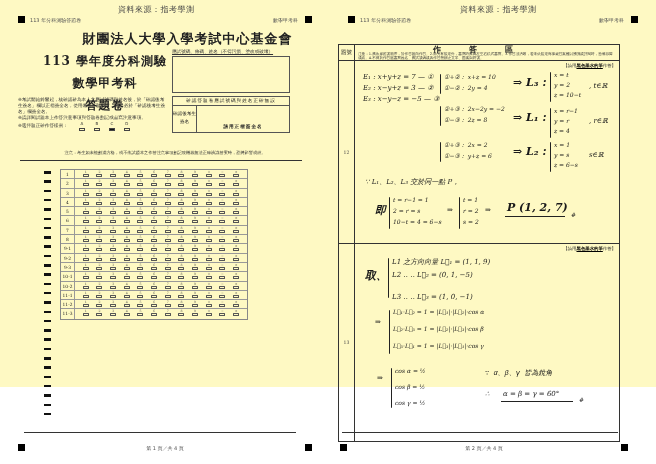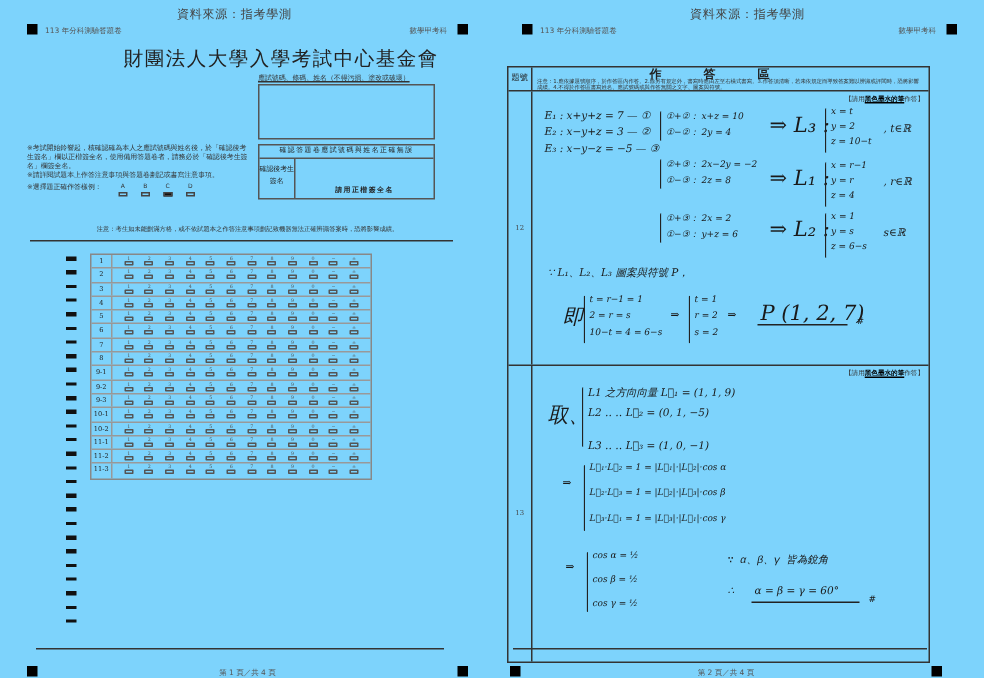--- a/index.html
+++ b/index.html
@@ -1,19 +1,19 @@
 <!DOCTYPE html>
 <html><head>
 <meta charset="utf-8">
 <style>
   * { box-sizing: border-box; margin: 0; padding: 0; }
   html, body { width: 656px; height: 464px; background: #ffffff; overflow: hidden; }
   body { font-family: "DejaVu Serif", serif; color: #222; position: relative; }
 
-  .page { position: absolute; top: 0; height: 452px; background: #7dd3fc; }
+  .page { position: absolute; top: 0; height: 387px; background: #fef9c3; }
   .page.left { left: 0; width: 330px; }
   .page.right { left: 330px; width: 326px; }
 
   .watermark { position: absolute; top: 4px; font-size: 8px; color: #444; font-family: "DejaVu Sans", sans-serif; letter-spacing: 0.5px; }
   .left .watermark { left: 118px; }
   .right .watermark { left: 130px; }
 
   .hdr { position: absolute; top: 16px; left: 18px; right: 18px; height: 10px; font-size: 5px; color: #555; font-family: "DejaVu Sans", sans-serif; }
   .hdr .sq { position: absolute; top: 0; width: 7px; height: 7px; background: #000; }
   .hdr .sq.l { left: 0; }
@@ -23,21 +23,21 @@
 
   .ftr { position: absolute; top: 444px; left: 18px; right: 18px; height: 10px; font-size: 5px; color: #555; font-family: "DejaVu Sans", sans-serif; }
   .ftr .sq { position: absolute; top: 0; width: 7px; height: 7px; background: #000; }
   .ftr .sq.l { left: 0; }
   .ftr .sq.r { right: 0; }
   .ftr .pg { position: absolute; left: 0; right: 0; text-align: center; top: 1px; }
 
   .hrule { position: absolute; height: 1px; background: #333; }
 
   
-  .org { position: absolute; top: 30px; left: 0; right: 0; text-align: center; font-size: 13px; font-weight: normal; letter-spacing: 1px; padding-left: 45px; }
+  .org { position: absolute; top: 30px; left: 0; right: 0; text-align: center; font-size: 13px; font-weight: bold; letter-spacing: 1px; padding-left: 45px; }
   .title-block { position: absolute; top: 50px; left: 30px; width: 150px; text-align: center; font-weight: bold; }
   .title-block .t { font-size: 12px; line-height: 22px; letter-spacing: 1px; }
   .notes { position: absolute; top: 97px; left: 18px; width: 150px; font-size: 4.6px; line-height: 6px; color: #333; font-family: "DejaVu Sans", sans-serif; }
   .notes .ex { display: flex; align-items: center; gap: 5px; }
   .notes .ex .opts { display: flex; gap: 9px; margin-left: 6px; }
   .opt { display: flex; flex-direction: column; align-items: center; font-size: 4px; }
   .opt .b { width: 6px; height: 3px; border: 0.8px solid #444; margin-top: 1px; }
   .opt .b.f { background: #111; }
 
   .idbox-label { position: absolute; top: 49px; left: 172px; font-size: 4.6px; color: #333; text-decoration: underline; font-family: "DejaVu Sans", sans-serif; }
@@ -73,37 +73,42 @@
   .qrow { display: flex; border-bottom: 1px solid #333; position: relative; }
   .qrow:last-child { border-bottom: none; }
   .qrow .qnum { width: 16px; border-right: 1px solid #333; font-size: 4.6px; text-align: center; display: flex; align-items: center; justify-content: center; color: #444; }
   .qrow .qbody { flex: 1; position: relative; }
   .pen-note { position: absolute; right: 3px; top: 2px; font-size: 4.4px; font-family: "DejaVu Sans", sans-serif; color: #333; }
   .pen-note .em { color: #000; font-weight: bold; text-decoration: underline; }
 
   .hw { position: absolute; font-family: "DejaVu Serif", serif; font-style: italic; color: #1a1a1a; white-space: nowrap; }
   .hw.s6 { font-size: 6px; }
   .hw.s7 { font-size: 7px; }
-  .hw.s9 { font-size: 14px; }
+  .hw.s9 { font-size: 11px; font-weight: bold; }
   .brace { position: absolute; border-left: 1px solid #222; border-radius: 4px 0 0 4px; }
   .uline { position: absolute; height: 1px; background: #222; }
 </style>
 </head>
 <body>
 
 <div class="page left">
   <div class="watermark">資料來源：指考學測</div>
   <div class="hdr">
     <div class="sq l"></div>
     <span class="t1">113 年分科測驗答題卷</span>
     <span class="t2">數學甲考科</span>
     <div class="sq r"></div>
   </div>
 
   <div class="org">財團法人大學入學考試中心基金會</div>
+  <div class="title-block">
+    <div class="t">113 學年度分科測驗</div>
+    <div class="t">數學甲考科</div>
+    <div class="t">答題卷</div>
+  </div>
 
   <div class="idbox-label">應試號碼、條碼、姓名（不得污損、塗改或破壞）</div>
   <div class="idbox"></div>
 
   <div class="notes">
     <div>※考試開始鈴響起，核確認確為本人之應試號碼與姓名後，於「確認後考生簽名」欄以正楷簽全名，使用備用答題卷者，請務必於「確認後考生簽名」欄簽全名。</div>
     <div>※請詳閱試題本上作答注意事項與答題卷劃記或書寫注意事項。</div>
     <div class="ex">
       <span>※選擇題正確作答樣例：</span>
       <div class="opts">
@@ -1078,21 +1083,21 @@
         <div class="brace" style="left:85px; top:81px; height:20px;"></div>
         <div class="hw s6" style="left:89px; top:80px;">①+③： 2x = 2</div>
         <div class="hw s6" style="left:89px; top:91px;">①−③： y+z = 6</div>
         <div class="hw s9" style="left:158px; top:84px;">⇒ L₂ :</div>
         <div class="brace" style="left:195px; top:81px; height:30px;"></div>
         <div class="hw s6" style="left:199px; top:80px;">x = 1</div>
         <div class="hw s6" style="left:199px; top:90px;">y = s</div>
         <div class="hw s6" style="left:199px; top:100px;">z = 6−s</div>
         <div class="hw s7" style="left:234px; top:90px;">s∈ℝ</div>
 
-        <div class="hw s7" style="left:10px; top:116px;">∵ L₁、L₂、L₃ 圖案與符號 P，</div>
+        <div class="hw s7" style="left:10px; top:116px;">∵ L₁、L₂、L₃ 交於同一點 P，</div>
 
         <div class="hw s9" style="left:20px; top:142px;">即</div>
         <div class="brace" style="left:34px; top:136px; height:32px;"></div>
         <div class="hw s6" style="left:38px; top:135px;">t = r−1 = 1</div>
         <div class="hw s6" style="left:38px; top:146px;">2 = r = s</div>
         <div class="hw s6" style="left:38px; top:157px;">10−t = 4 = 6−s</div>
         <div class="hw s7" style="left:92px; top:145px;">⇒</div>
         <div class="brace" style="left:104px; top:136px; height:32px;"></div>
         <div class="hw s6" style="left:108px; top:135px;">t = 1</div>
         <div class="hw s6" style="left:108px; top:146px;">r = 2</div>

